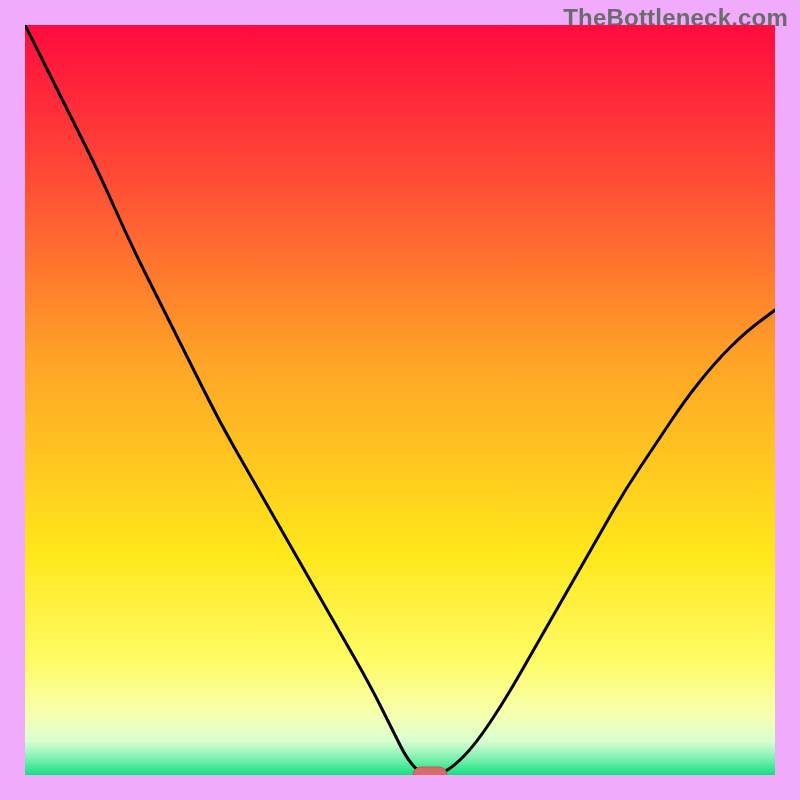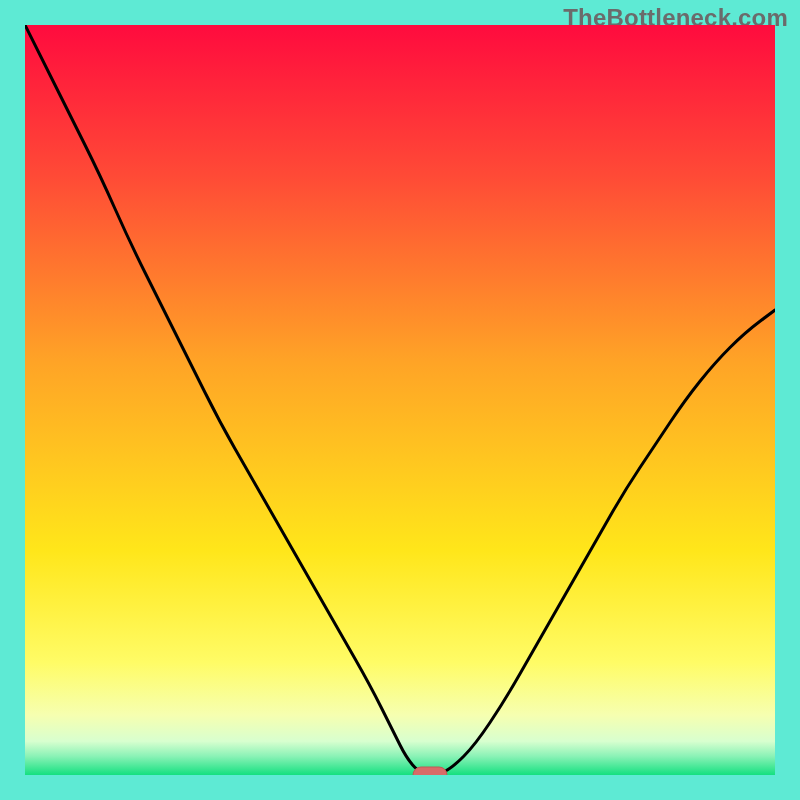--- a/index.html
+++ b/index.html
@@ -9,21 +9,21 @@
     height: 800px;
     background: #000;
     overflow: hidden;
   }
   .frame {
     position: absolute;
     left: 0;
     top: 0;
     width: 800px;
     height: 800px;
-    background: #5eead4;
+    background: #f0abfc;
   }
   .watermark {
     position: absolute;
     top: 4px;
     right: 12px;
     font-family: Arial, Helvetica, sans-serif;
     font-size: 24px;
     font-weight: 600;
     color: #6b6b6b;
     letter-spacing: 0.2px;

